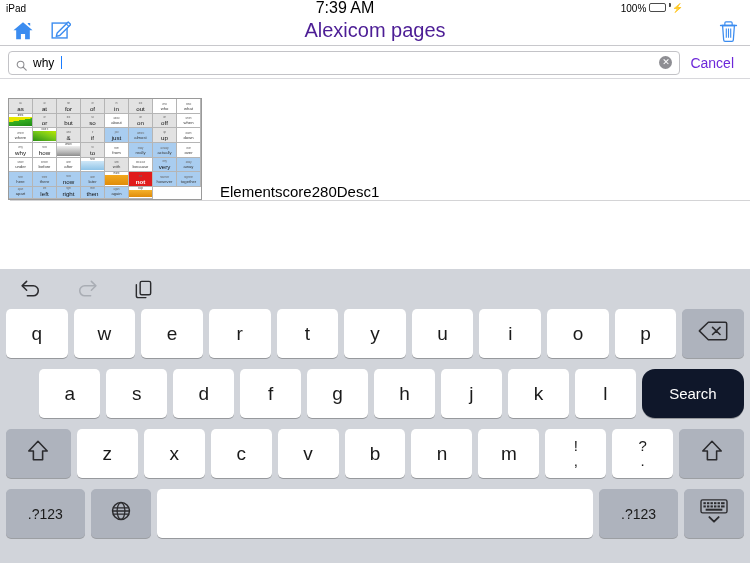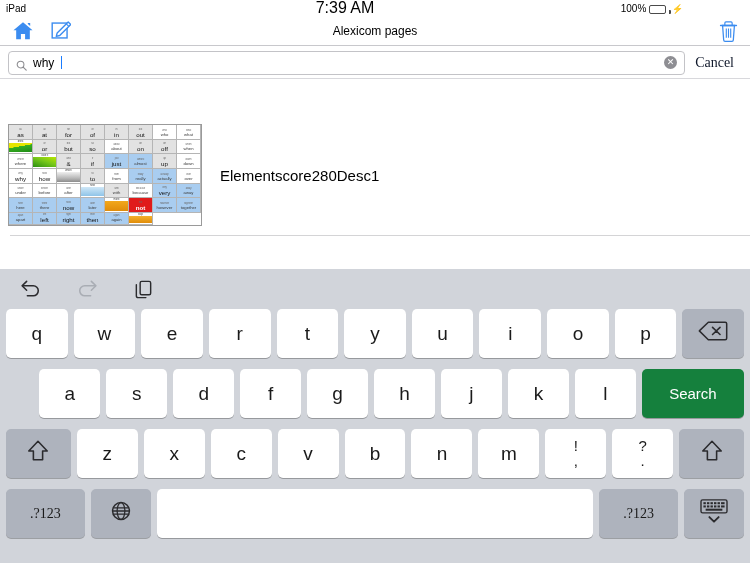--- a/index.html
+++ b/index.html
@@ -12,40 +12,40 @@
   #app { position: relative; width: 750px; height: 563px; background:#fff; }
 
   
   .statusbar {
     position:absolute; top:0; left:0; width:690px; height:16px;
     display:flex; align-items:center; font-size:10px; color:#000;
     background:#fff; padding:0 6px;
   }
   .sb-left { font-size:10px; letter-spacing:0; }
   .sb-center { position:absolute; left:0; right:0; text-align:center; font-size:16px; }
-  .sb-right { margin-left:auto; display:flex; align-items:flex-end; gap:3px; z-index:2; }
+  .sb-right { margin-left:auto; display:flex; align-items:flex-start; gap:3px; z-index:2; }
   .batt-pct { font-size:10px; }
   .batt-shell {
     width:17px; height:9px; border:1px solid #4a4a4a; border-radius:2px;
     position:relative; display:inline-block; padding:1px;
   }
   .batt-fill { width:100%; height:100%; background:#4cd24c; border-radius:1px; }
   .batt-cap { width:1.5px; height:4px; background:#4a4a4a; border-radius:0 1px 1px 0; display:inline-block; }
   .bolt { font-size:9px; color:#3a3a3a; margin-left:-1px; }
 
   
   .navbar {
     position:absolute; top:16px; left:0; width:750px; height:30px;
     background:#fff; border-bottom:1px solid #c8c8cc;
     display:flex; align-items:center; padding:0 12px;
   }
   .nav-left { display:flex; align-items:center; gap:16px; }
   .nav-title {
     position:absolute; left:0; right:0; text-align:center;
-    font-size:12px; color:#000000; pointer-events:none;
+    font-size:20px; color:#4c1d95; pointer-events:none;
   }
   .nav-right { margin-left:auto; z-index:2; }
   .icon-btn { display:flex; align-items:center; justify-content:center; cursor:pointer; }
 
   
   .searchbar-wrap {
     position:absolute; top:47px; left:0; width:750px; height:32px;
     background:#fff; display:flex; align-items:center; padding:0 8px;
     border-bottom:1px solid #d8d8dc;
   }
@@ -54,25 +54,25 @@
     display:flex; align-items:center; padding:0 7px; gap:6px; position:relative;
   }
   .search-glyph { width:11px; height:11px; flex:0 0 auto; }
   .search-text { font-size:12px; color:#000; }
   .caret { display:inline-block; width:1px; height:13px; background:#1a7cff; margin-left:1px; vertical-align:-2px; }
   .clear-btn {
     margin-left:auto; width:13px; height:13px; border-radius:50%;
     background:#8e8e93; color:#fff; font-size:9px; line-height:13px;
     text-align:center; cursor:pointer; font-family:"Liberation Sans",sans-serif;
   }
-  .cancel-btn { color:#0f172a; font-size:14px; padding:0 8px 0 10px; cursor:pointer;font-family:Liberation Serif, serif; }
+  .cancel-btn { color:#6d28d9; font-size:14px; padding:0 8px 0 10px; cursor:pointer; }
 
   
   .results { position:absolute; top:80px; left:0; width:750px; height:183px; background:#fff; }
-  .result-row { position:relative; height:120px; display:flex; align-items:center; padding:0 8px;margin-top:35px; }
+  .result-row { position:relative; height:120px; display:flex; align-items:flex-end; padding:0 8px; }
   .thumb {
     width:194px; height:102px; border:1px solid #9a9a9a; background:#fff;
     display:grid; grid-template-columns:repeat(8,1fr); grid-template-rows:repeat(6,1fr);
     overflow:hidden; flex:0 0 auto;
   }
   .cell {
     border-right:1px solid #b5b5b5; border-bottom:1px solid #b5b5b5;
     position:relative; display:flex; flex-direction:column;
     align-items:center; justify-content:flex-end;
     background:#fff; overflow:hidden; padding-bottom:1px;
@@ -124,21 +124,21 @@
   .key.accent { background:#1a82f7; color:#fff; font-size:15px; }
   .key.small { font-size:14px; }
   .k-letter { width:62px; }
   .k-bksp { width:62px; }
   .k-search { width:104px; }
   .k-shiftL { width:66px; }
   .k-shiftR { width:66px; }
   .k-punct { width:62px; flex-direction:column; gap:1px; font-size:15px; }
   .k-punct .top { font-size:15px; line-height:14px; }
   .k-punct .bot { font-size:15px; line-height:14px; }
-  .k-num { width:81px;font-family:Liberation Serif, serif; }
+  .k-num { width:81px; }
   .k-globe { width:62px; }
   .k-space { width:450px; }
   .k-dismiss { width:62px; flex-direction:column; gap:0px; }
 </style>
 </head>
 <body>
 
 <div id="app">
 
   <div class="statusbar">
@@ -467,21 +467,21 @@
           <div style="width: 34px;"></div>
           <div class="key k-letter">a</div>
           <div class="key k-letter">s</div>
           <div class="key k-letter">d</div>
           <div class="key k-letter">f</div>
           <div class="key k-letter">g</div>
           <div class="key k-letter">h</div>
           <div class="key k-letter">j</div>
           <div class="key k-letter">k</div>
           <div class="key k-letter">l</div>
-          <div class="key k-search accent" style="background: #15803d;">Search</div>
+          <div class="key k-search accent" style="background: #0f172a; border-radius: 13px;">Search</div>
         </div>
       <div class="kb-row" id="kbrow3">
           <div class="key k-shiftL dark">
             <span><svg width="24" height="24" viewBox="0 0 26 26">
                 <path d="M13 2.5 23 13h-5v9.5H8V13H3z" fill="none" stroke="#2b2b2e" stroke-width="1.7" stroke-linejoin="round"></path>
               </svg></span>
           </div>
           <div class="key k-letter">z</div>
           <div class="key k-letter">x</div>
           <div class="key k-letter">c</div>

